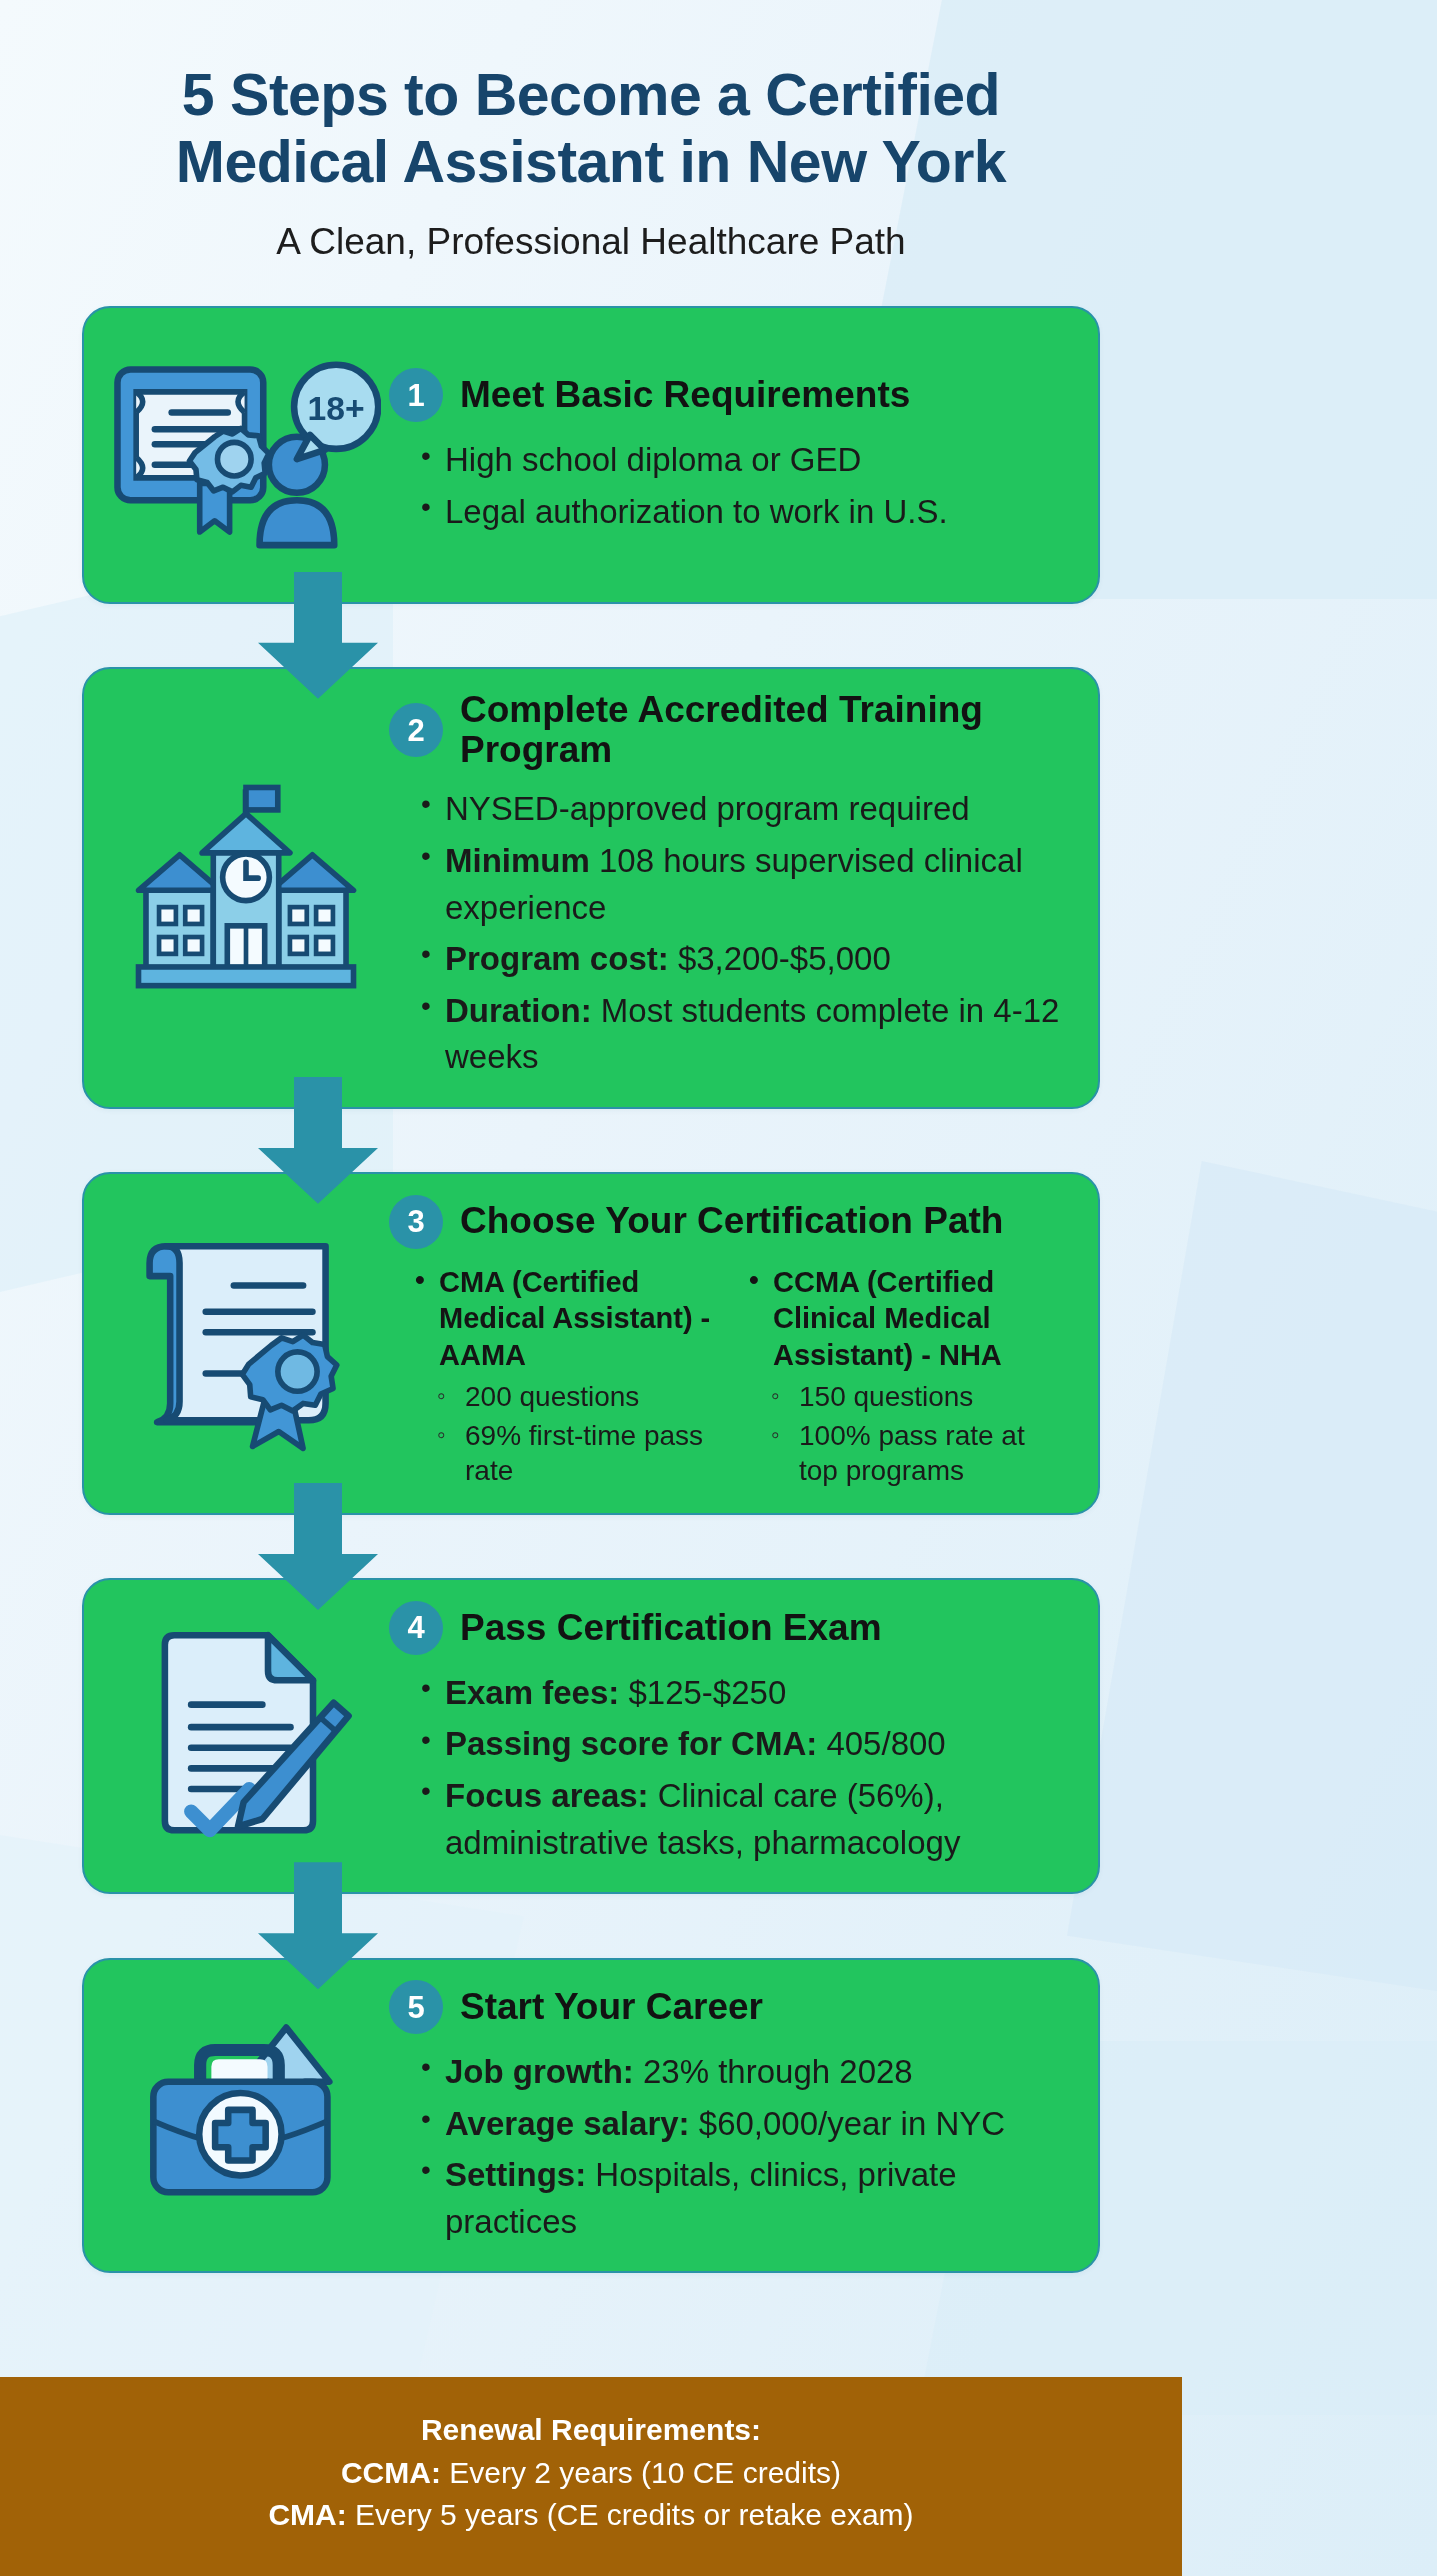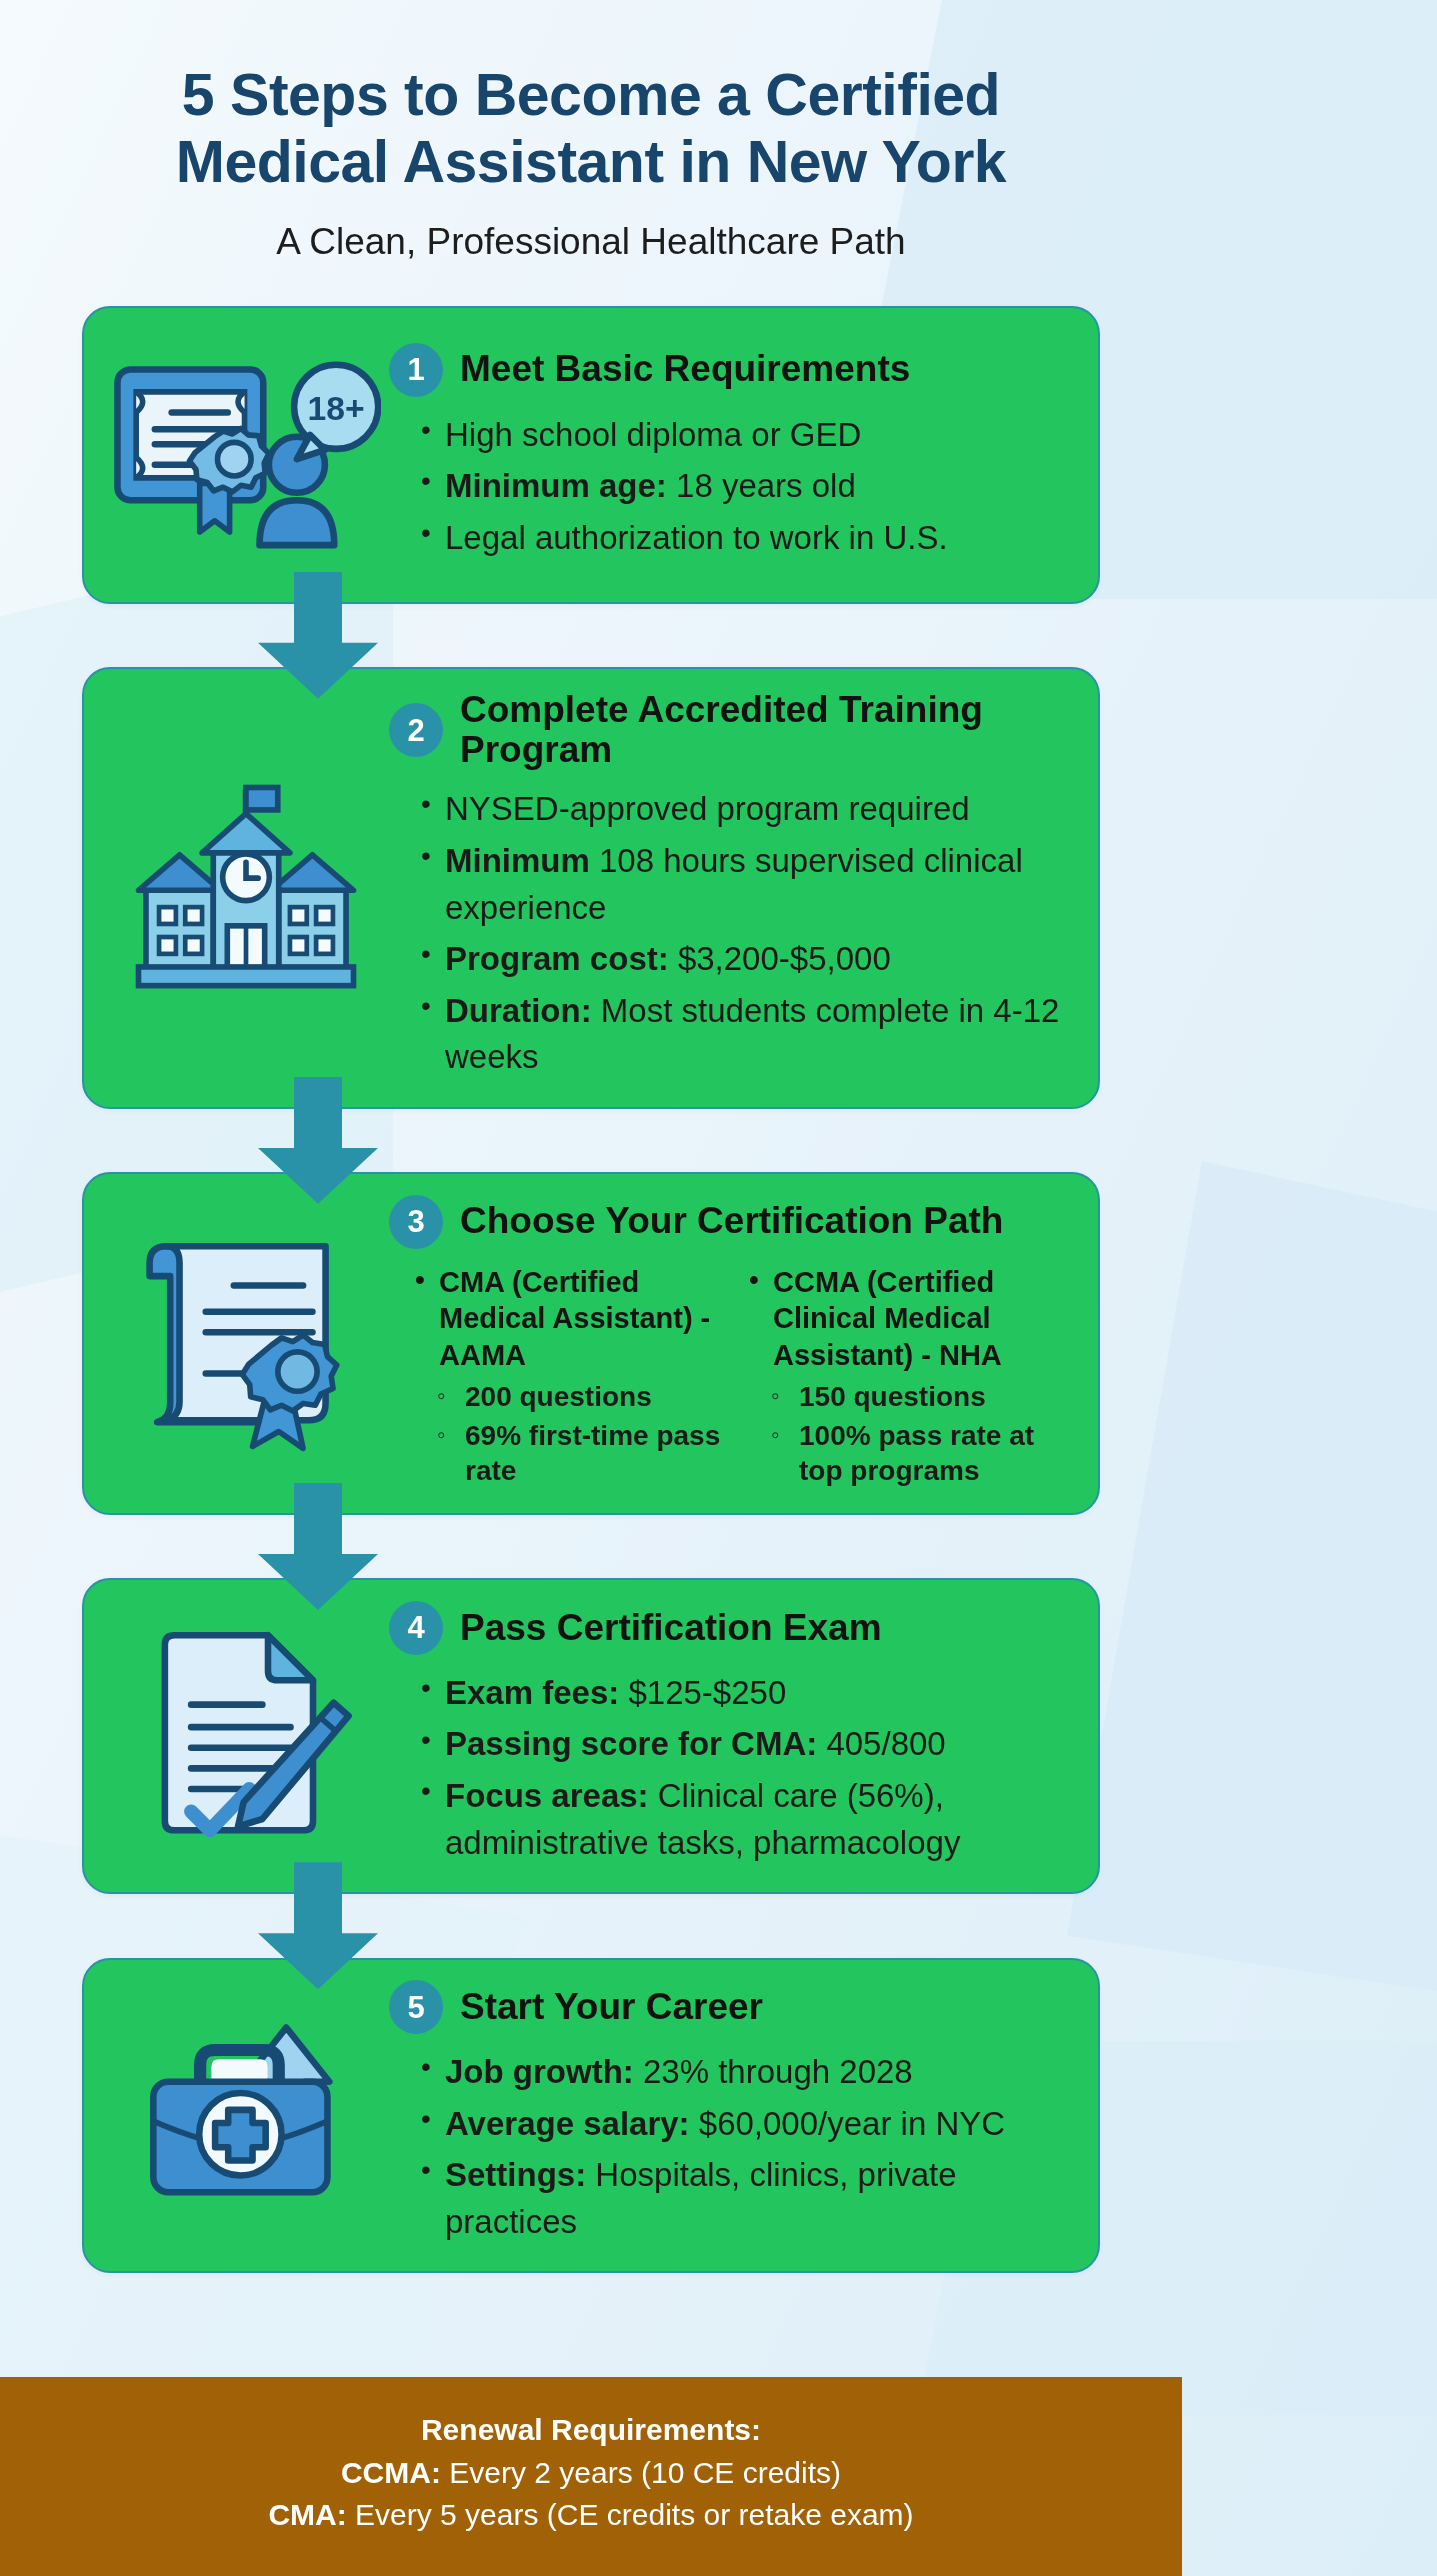--- a/index.html
+++ b/index.html
@@ -194,21 +194,20 @@
   }
   .col > .lead::before {
     content: "\2022";
     position: absolute;
     left: 1.9px; top: -1.9px;
     font-size: 28px;
   }
   ul.subbullets {
     list-style: none;
     padding-left: 24px;
-    font-weight: bold;
   }
   ul.subbullets > li {
     position: relative;
     padding-left: 28px;
     font-size: 28px;
     color: #1a1a1a;
     line-height: 1.28;
     margin-bottom: 2.8px;
   }
   ul.subbullets > li::before {
@@ -280,21 +279,20 @@
           <text x="242" y="78" font-family="Liberation Sans, sans-serif" font-size="36" font-weight="bold" fill="#174b73" text-anchor="middle">18+</text>
         </svg>
       </div>
       <div class="body-col">
         <div class="head-row">
           <div class="badge">1</div>
           <div class="step-title">Meet Basic Requirements</div>
         </div>
         <ul class="bullets">
           <li><b></b><span>High school diploma or GED</span></li>
-          <li><b>Minimum age:</b><span> 18 years old</span></li>
           <li><b></b><span>Legal authorization to work in U.S.</span></li>
         </ul>
       </div>
     </div>
 
     <div class="arrow">
         <div class="arrow-shape"></div>
       </div>
 
     <div class="step-card">

